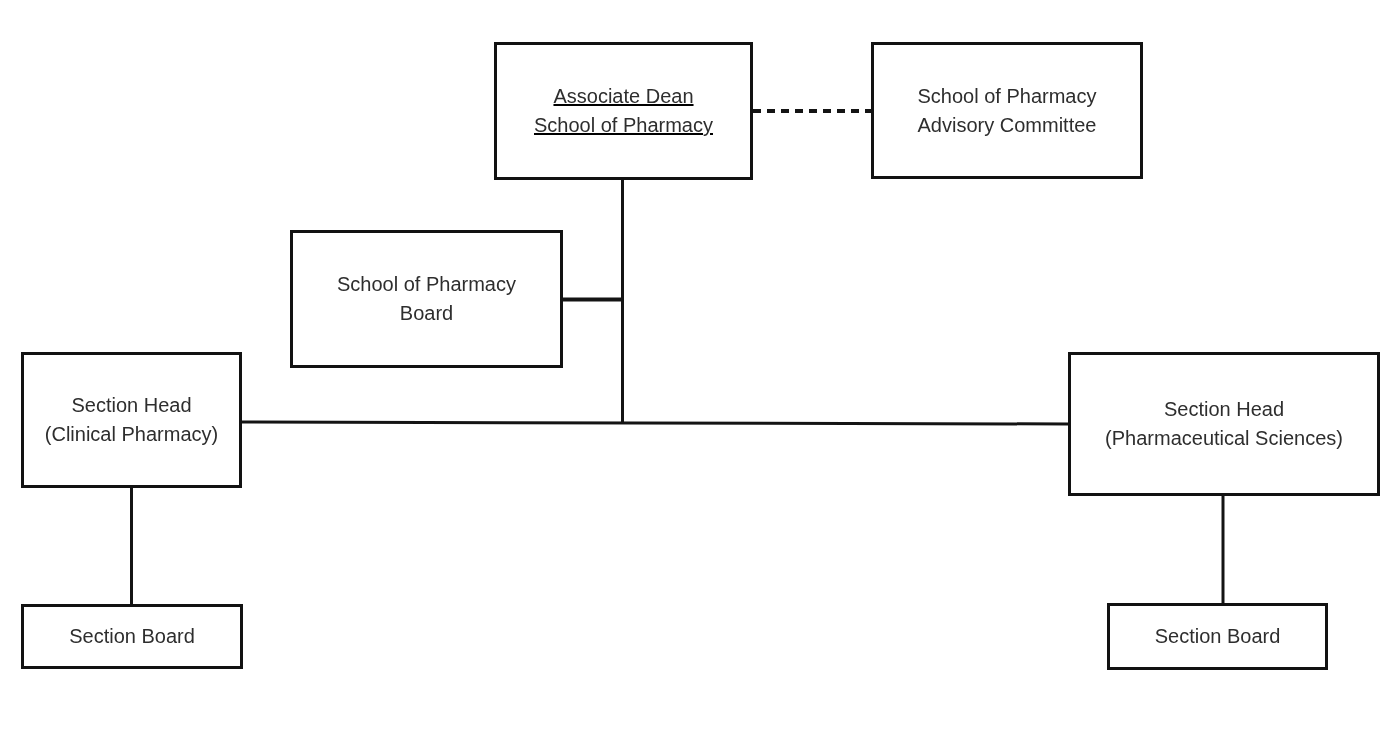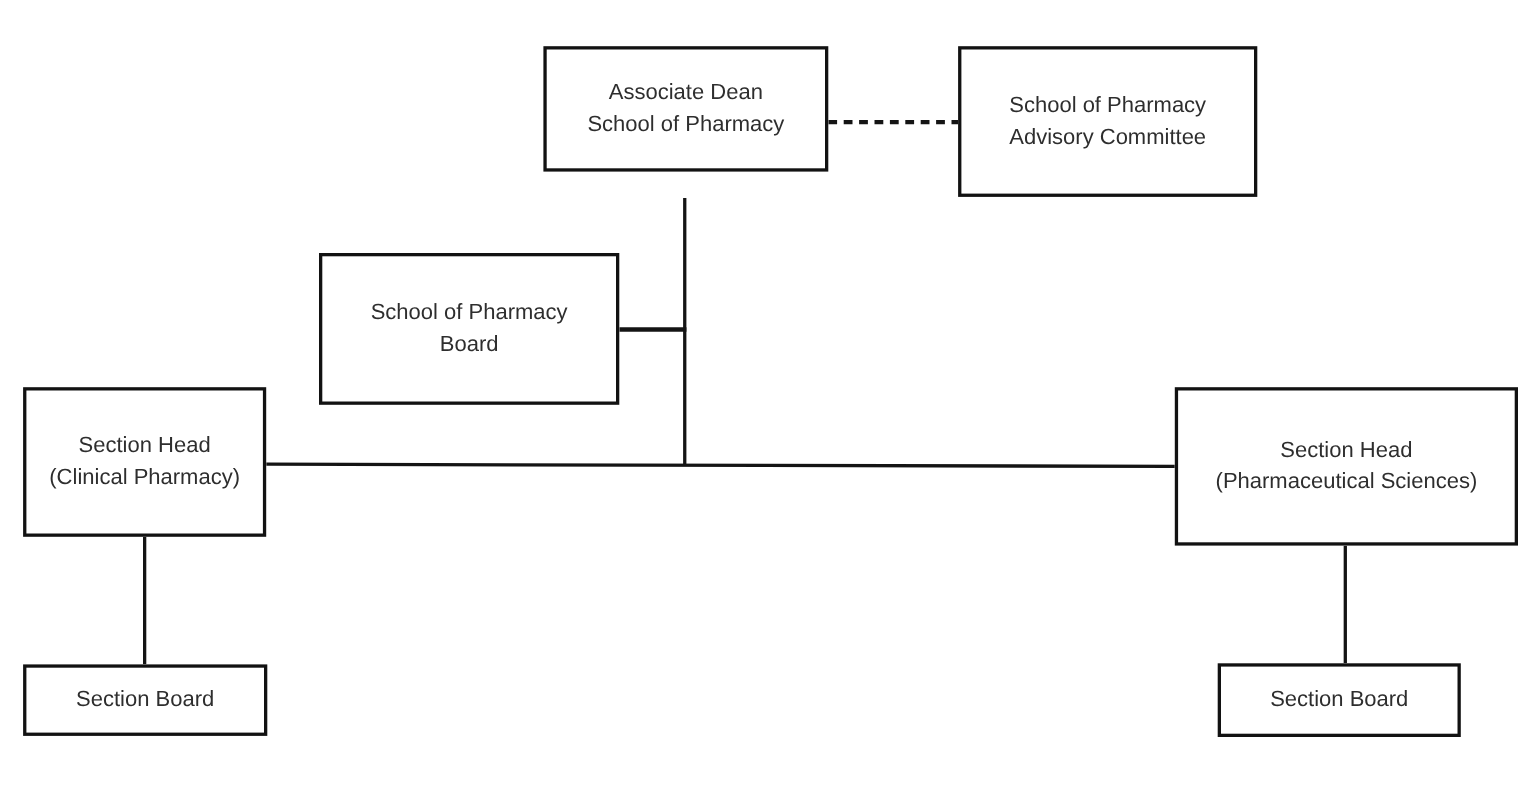--- a/index.html
+++ b/index.html
@@ -33,21 +33,21 @@
     z-index: 2;
   }
   .node .label {
     font-size: 20px;
     line-height: 1.45;
     color: #2e2e2e;
     white-space: pre-line;
     padding: 0 6px;
   }
   
-  #n-associate-dean   { left: 494px;  top: 42px;  width: 259px; height: 114px; }
+  #n-associate-dean   { left: 494px;  top: 42px;  width: 259px; height: 138px; text-decoration: underline; }
   #n-advisory         { left: 871px;  top: 42px;  width: 272px; height: 137px; }
   #n-pharmacy-board   { left: 290px;  top: 230px; width: 273px; height: 138px; }
   #n-head-clinical    { left: 21px;   top: 352px; width: 221px; height: 136px; }
   #n-head-pharma      { left: 1068px; top: 352px; width: 312px; height: 144px; }
   #n-section-board-l  { left: 21px;   top: 604px; width: 222px; height: 65px; }
   #n-section-board-r  { left: 1107px; top: 603px; width: 221px; height: 67px; }
 </style>
 </head>
 <body>
 

